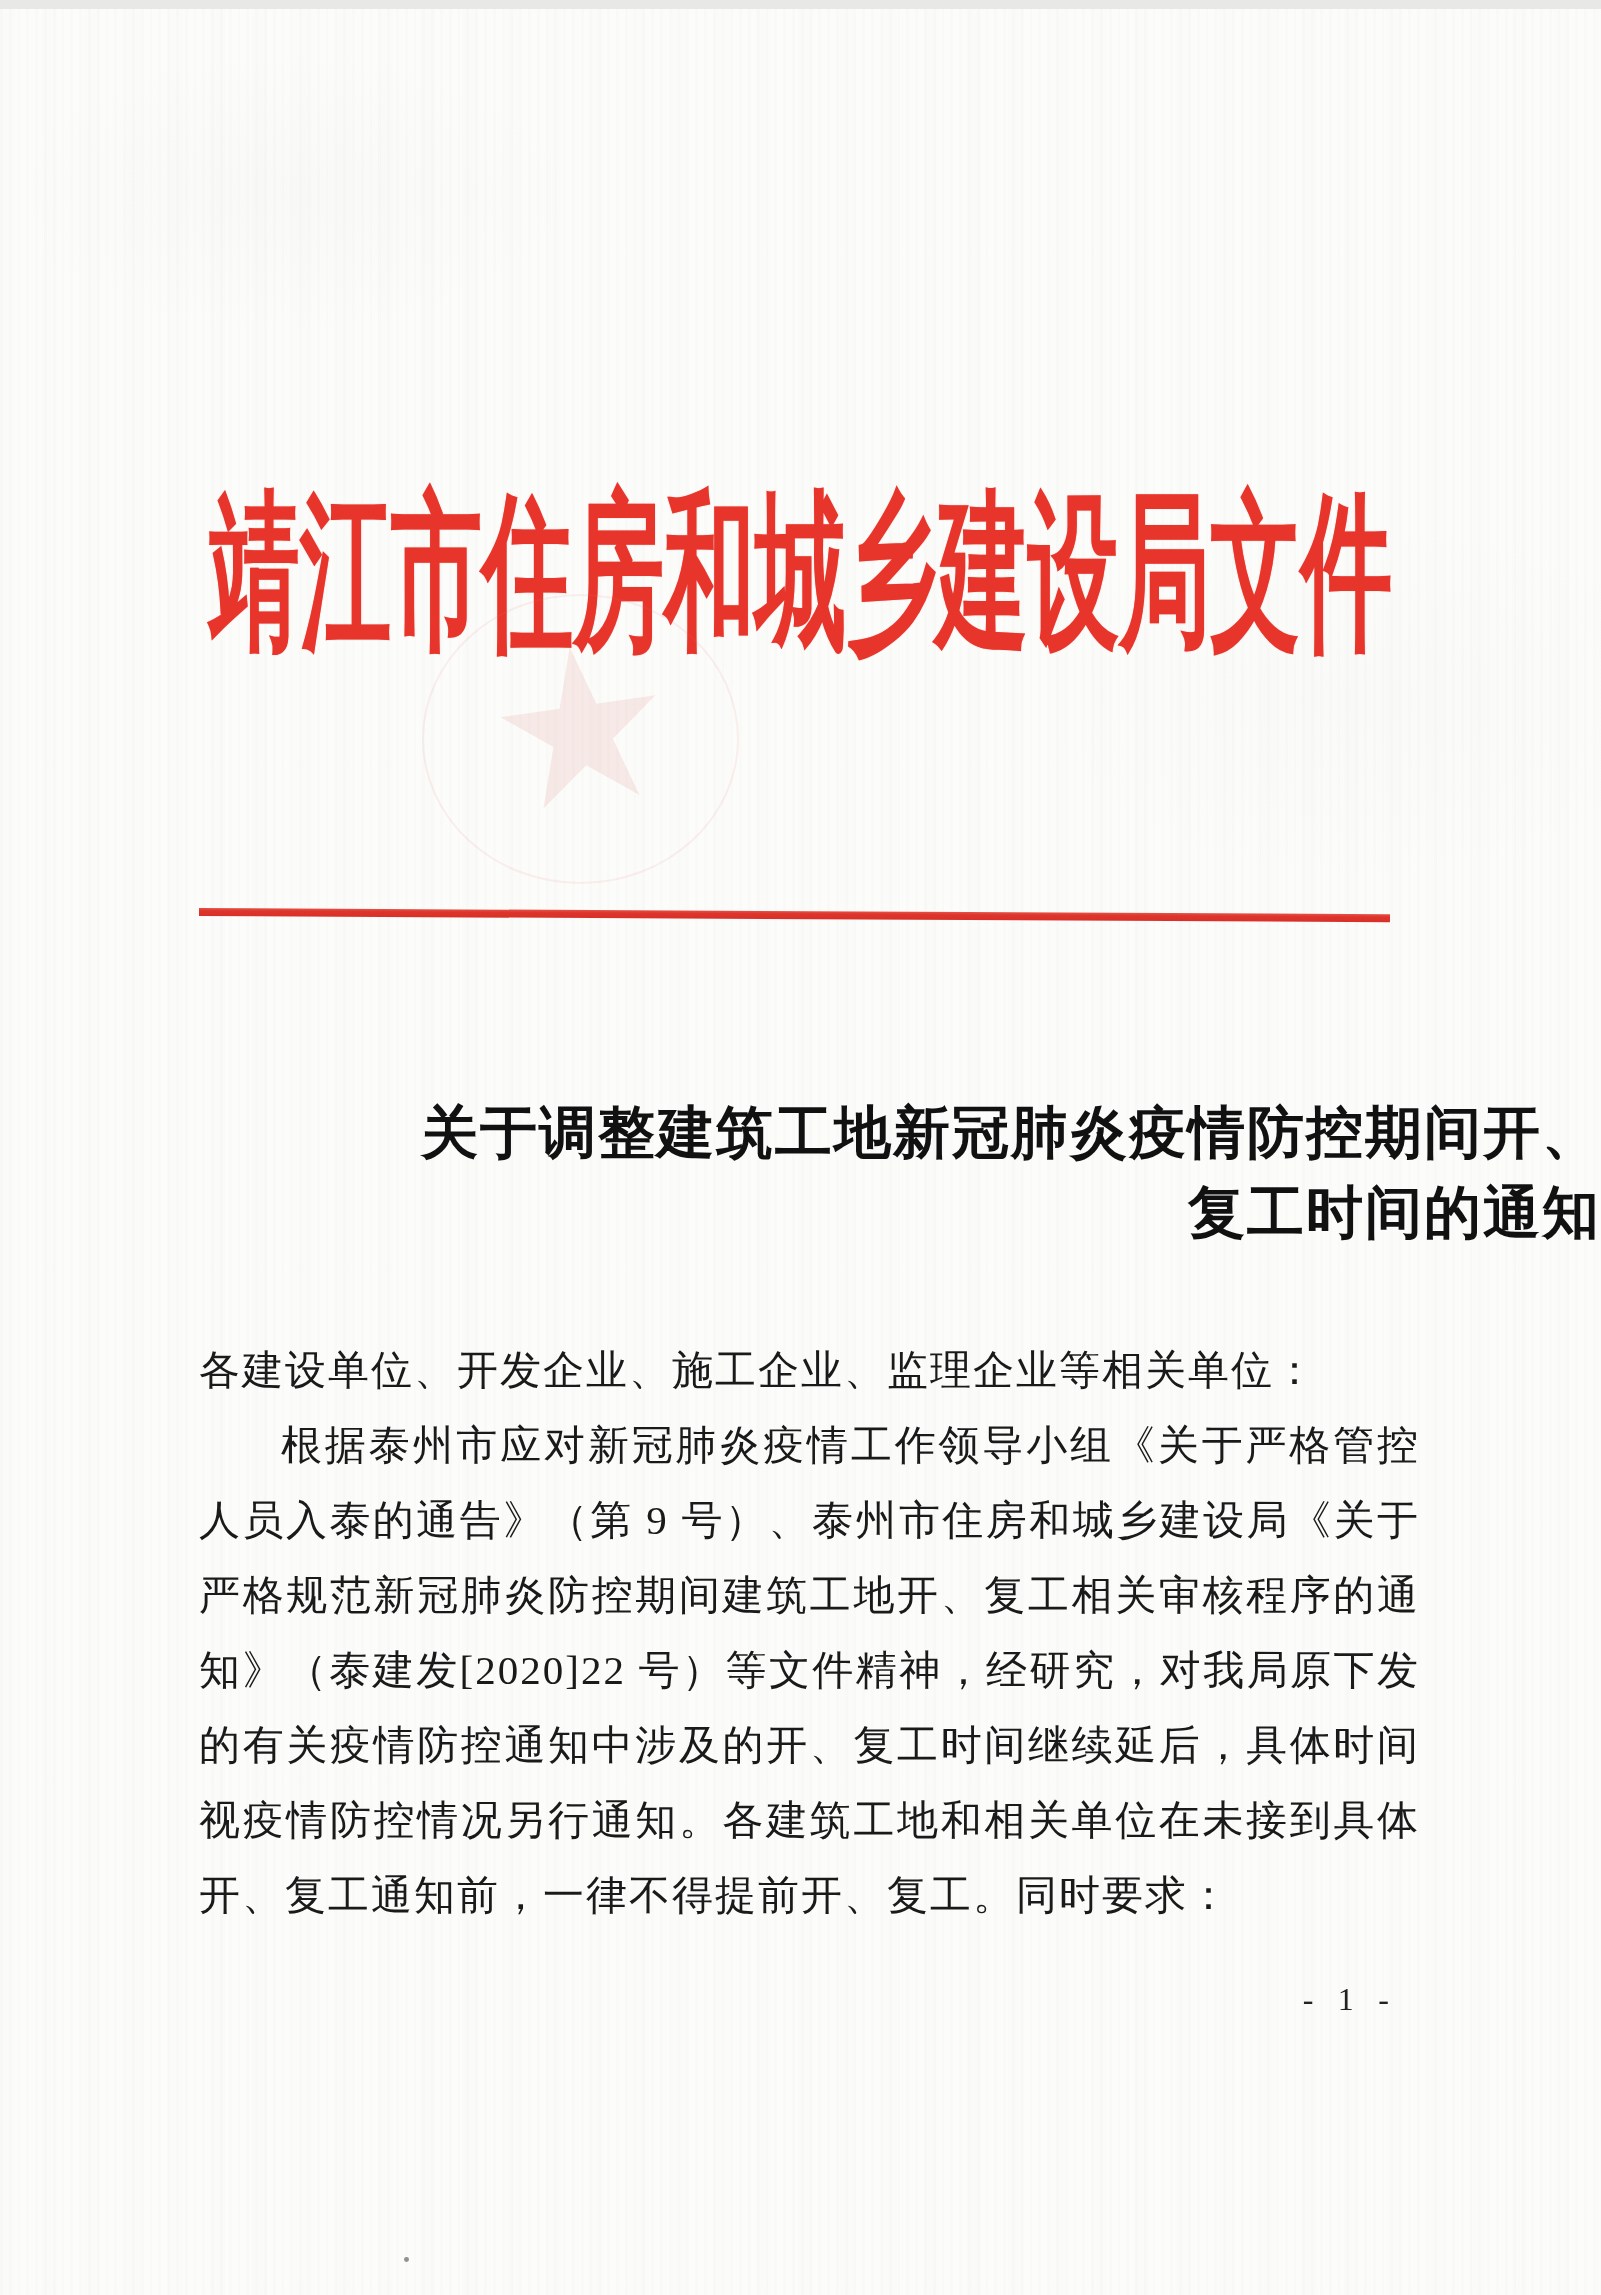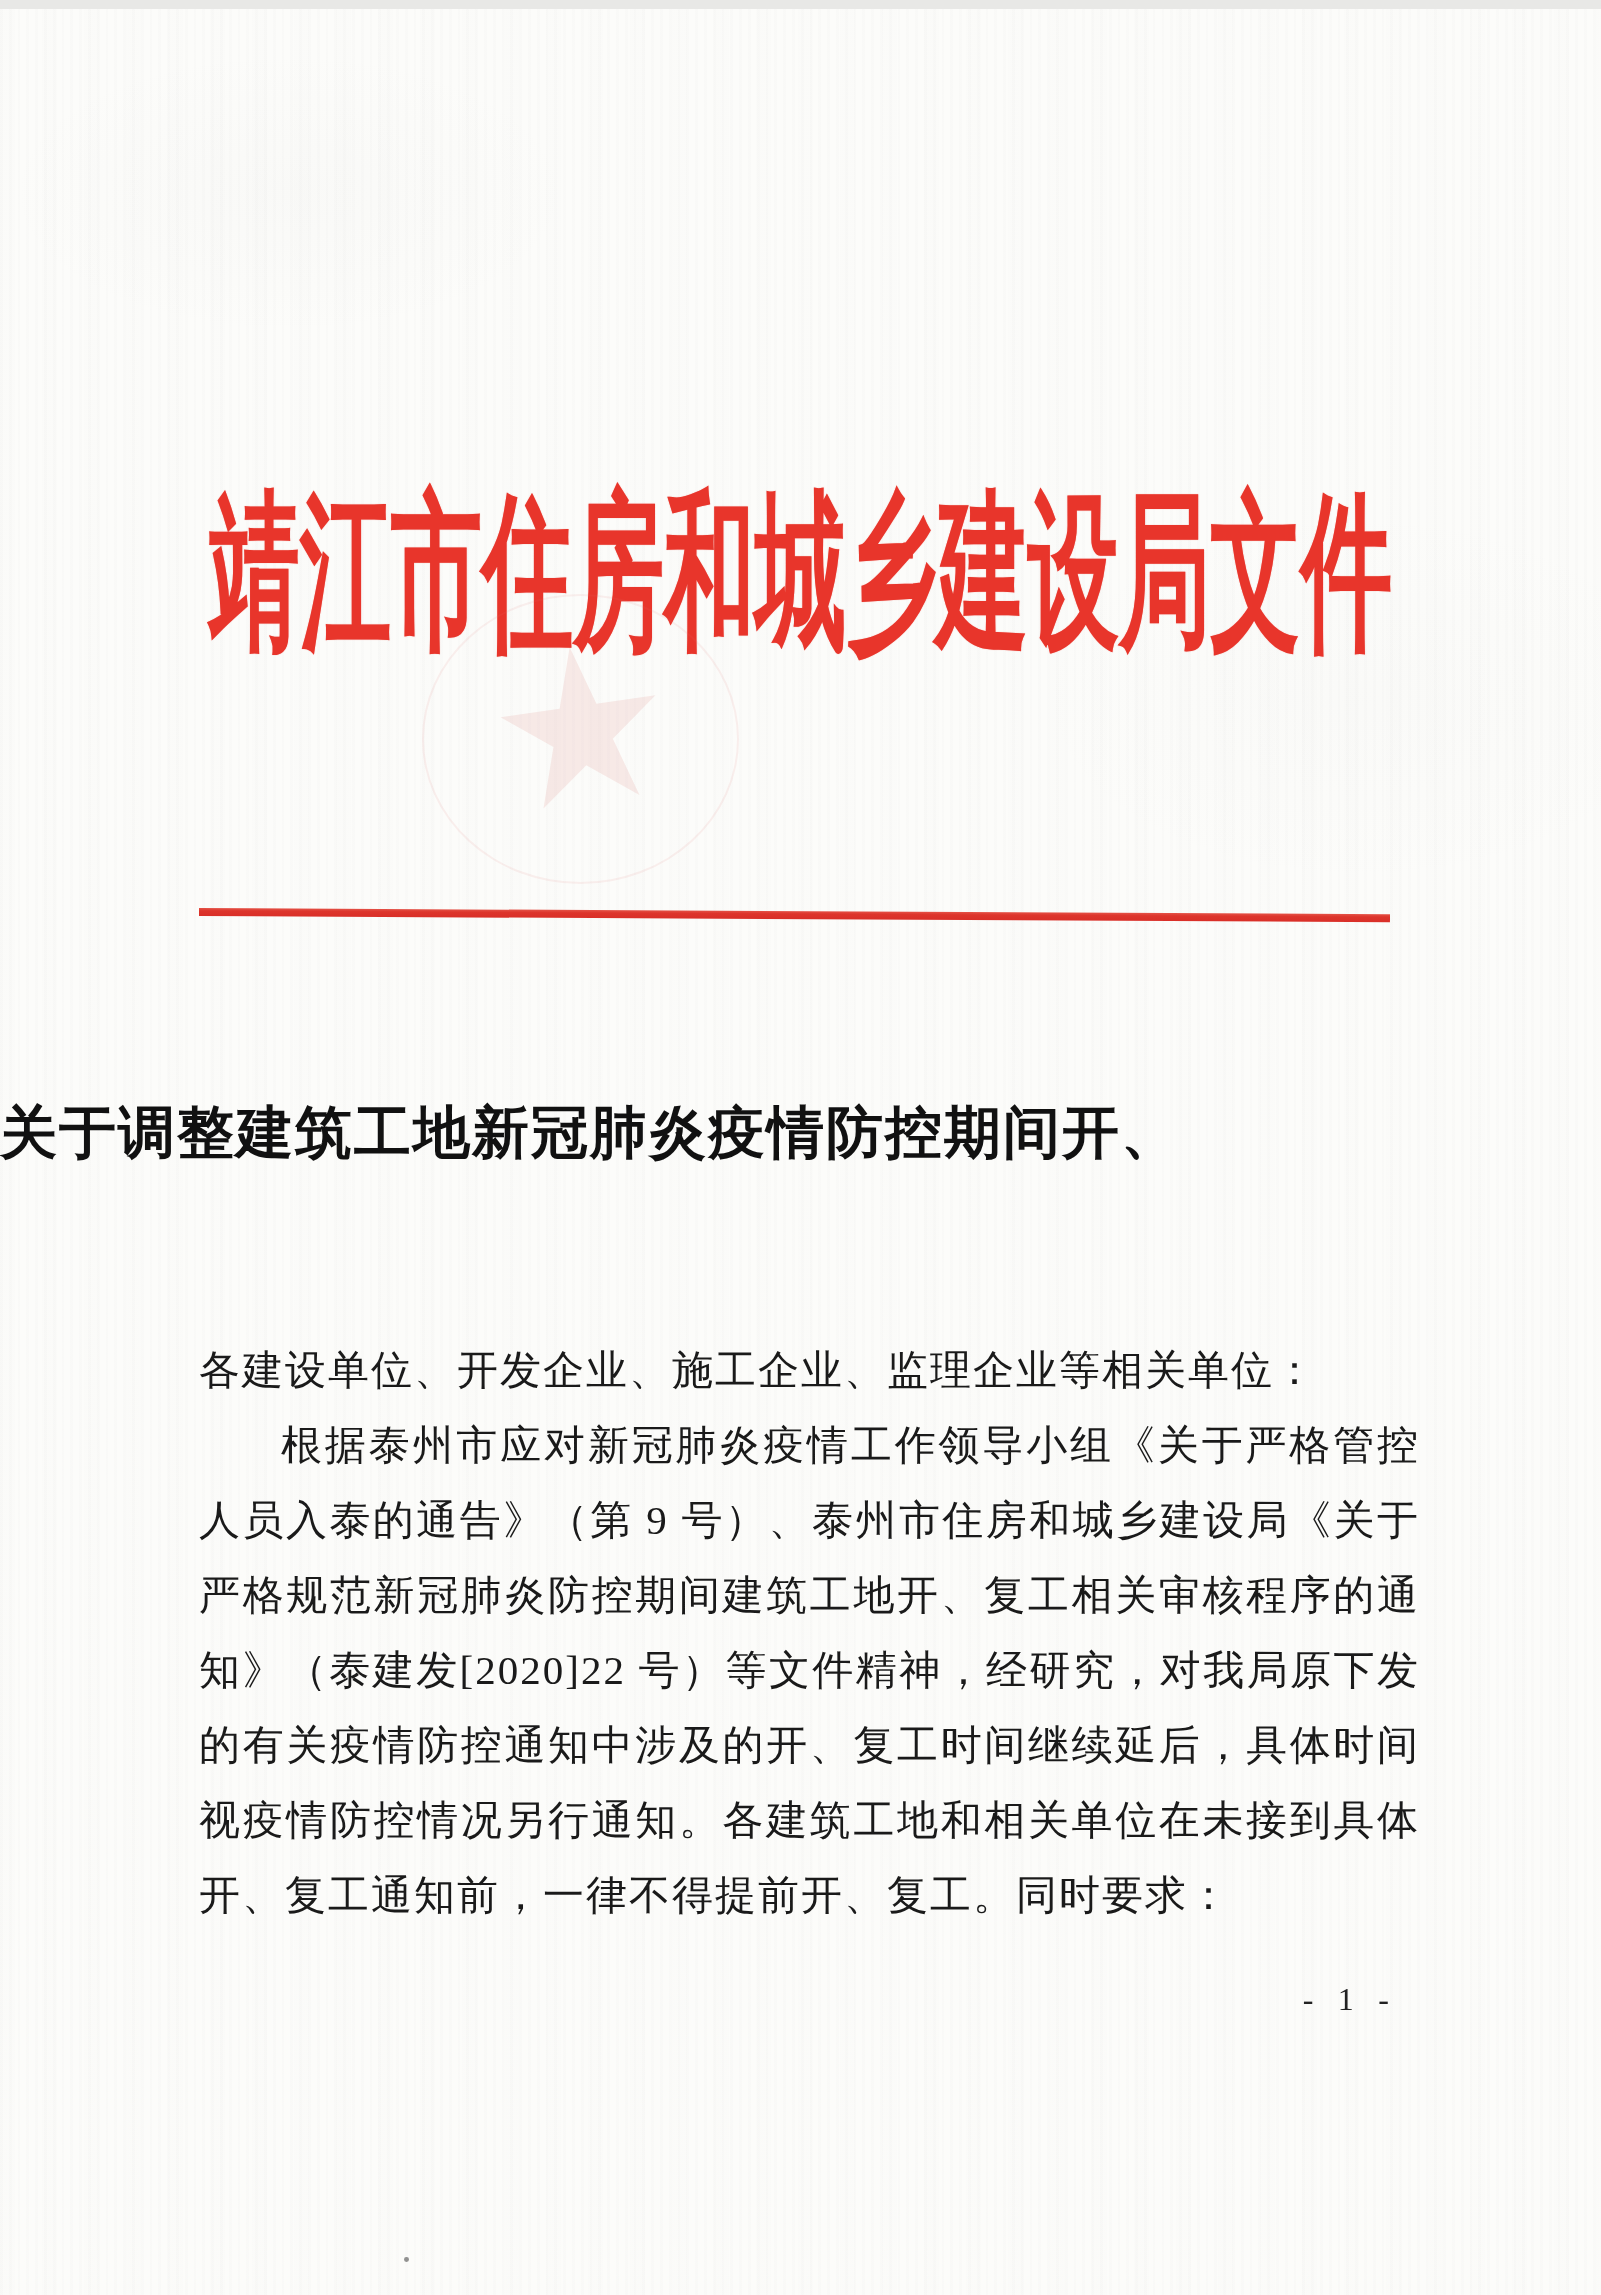--- a/index.html
+++ b/index.html
@@ -88,21 +88,21 @@
     transform: rotate(0.3deg);
     transform-origin: left center;
   }
 
   
   .doc-title {
     position: absolute;
     top: 1084px;
     left: 0;
     width: 100%;
-    text-align: left;
+    text-align: right;
     font-size: 57px;
     line-height: 80px;
     font-weight: 700;
     letter-spacing: 2px;
     color: #111;
   }
 
   
   .body-block {
     position: absolute;
@@ -156,20 +156,21 @@
 
   <div class="stamp">
     <span class="stamp-star">★</span>
   </div>
 
 
   <div class="red-rule"></div>
 
   <div class="doc-title">
     <div>关于调整建筑工地新冠肺炎疫情防控期间开、</div>
+    <div>复工时间的通知</div>
   </div>
 
   <div class="body-block">
     <p class="salutation">各建设单位、开发企业、施工企业、监理企业等相关单位：</p>
     <p class="paragraph">根据泰州市应对新冠肺炎疫情工作领导小组《关于严格管控人员入泰的通告》（第 9 号）、泰州市住房和城乡建设局《关于严格规范新冠肺炎防控期间建筑工地开、复工相关审核程序的通知》（泰建发[2020]22 号）等文件精神，经研究，对我局原下发的有关疫情防控通知中涉及的开、复工时间继续延后，具体时间视疫情防控情况另行通知。各建筑工地和相关单位在未接到具体开、复工通知前，一律不得提前开、复工。同时要求：</p>
   </div>
 
   <div class="page-number">- 1 -</div>
 
   <div class="speck"></div>

